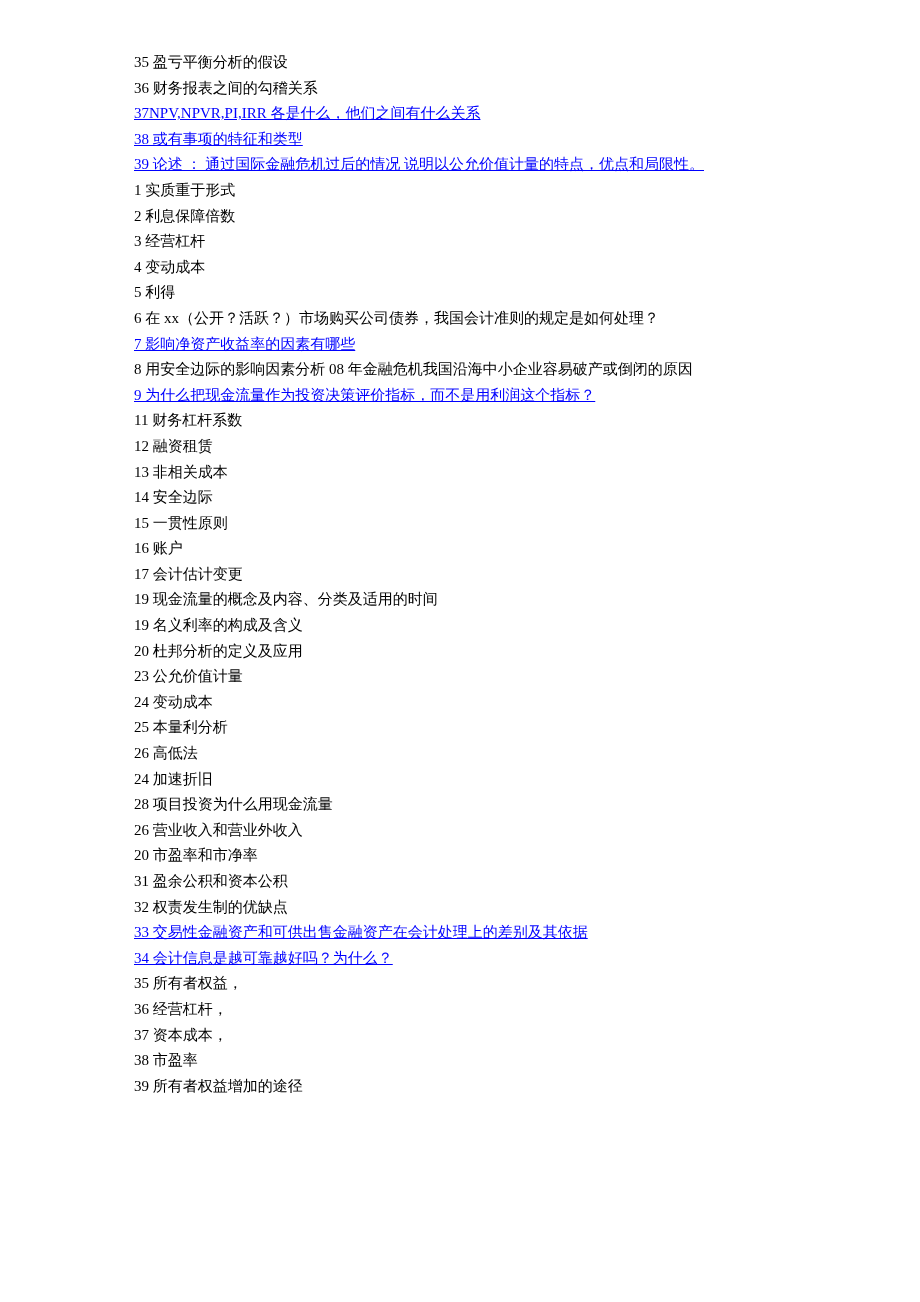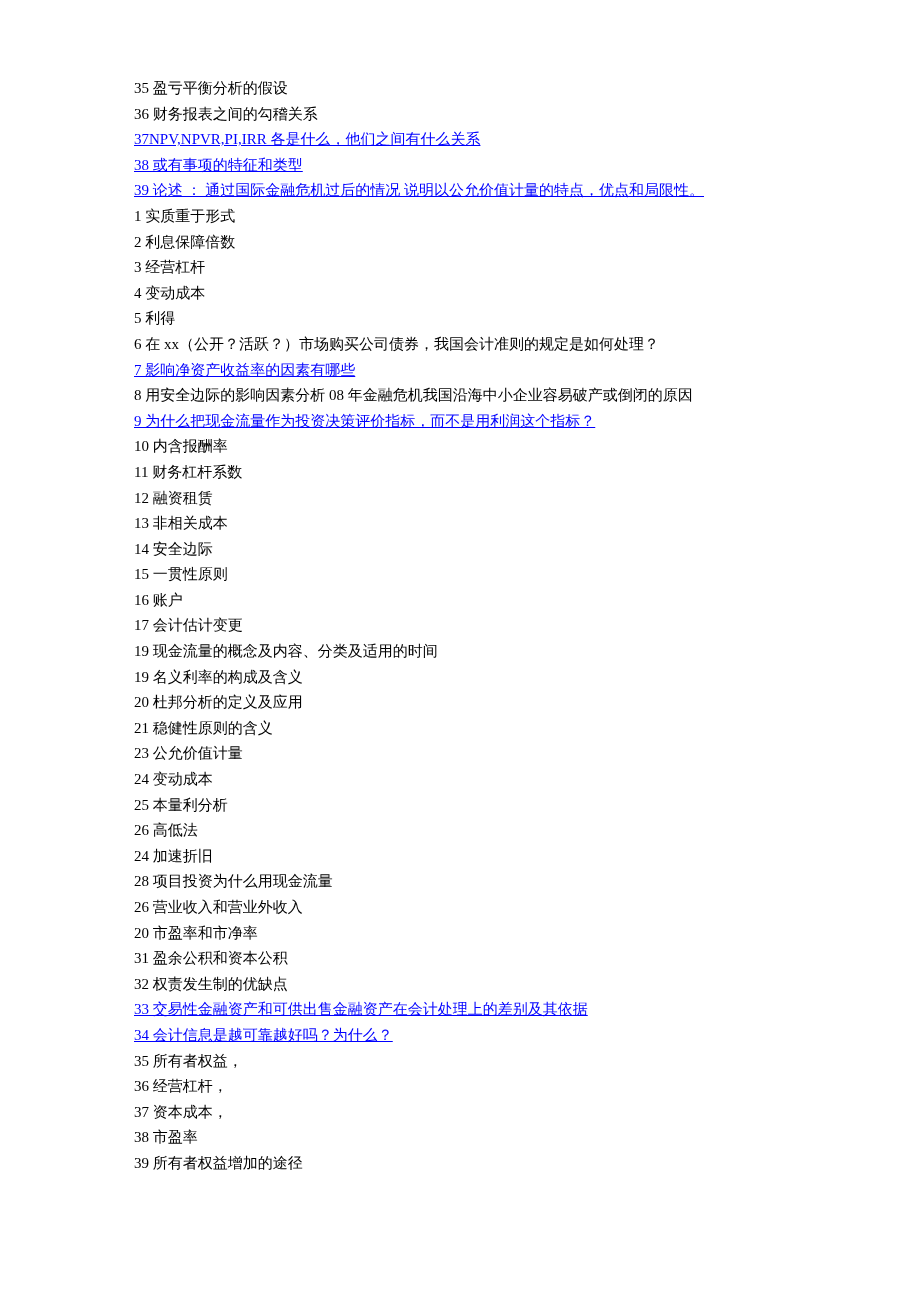--- a/index.html
+++ b/index.html
@@ -7,21 +7,21 @@
     padding: 0;
     background: #ffffff;
     font-family: "SimSun", "宋体", serif;
     font-size: 15px;
     line-height: 25.6px;
     color: #000000;
   }
   .page {
     width: 920px;
     min-height: 1302px;
-    padding: 76px 0 0 134px;
+    padding: 50px 0 0 134px;
     box-sizing: border-box;
   }
   .line {
     white-space: nowrap;
   }
   .link {
     color: #0000ff;
     text-decoration: underline;
     text-align: center;
   }
@@ -37,32 +37,30 @@
     <div class="line"><span class="link">39 论述 ： 通过国际金融危机过后的情况 说明以公允价值计量的特点，优点和局限性。</span></div>
     <div class="line"><span>1 实质重于形式</span></div>
     <div class="line"><span>2 利息保障倍数</span></div>
     <div class="line"><span>3 经营杠杆</span></div>
     <div class="line"><span>4 变动成本</span></div>
     <div class="line"><span>5 利得</span></div>
     <div class="line"><span>6 在 xx（公开？活跃？）市场购买公司债券，我国会计准则的规定是如何处理？</span></div>
     <div class="line"><span class="link">7 影响净资产收益率的因素有哪些</span></div>
     <div class="line"><span>8 用安全边际的影响因素分析 08 年金融危机我国沿海中小企业容易破产或倒闭的原因</span></div>
     <div class="line"><span class="link">9 为什么把现金流量作为投资决策评价指标，而不是用利润这个指标？</span></div>
-    <div class="line"><span>10 内含报酬率</span></div>
     <div class="line"><span>11 财务杠杆系数</span></div>
     <div class="line"><span>12 融资租赁</span></div>
     <div class="line"><span>13 非相关成本</span></div>
     <div class="line"><span>14 安全边际</span></div>
     <div class="line"><span>15 一贯性原则</span></div>
     <div class="line"><span>16 账户</span></div>
     <div class="line"><span>17 会计估计变更</span></div>
     <div class="line"><span>19 现金流量的概念及内容、分类及适用的时间</span></div>
     <div class="line"><span>19 名义利率的构成及含义</span></div>
     <div class="line"><span>20 杜邦分析的定义及应用</span></div>
-    <div class="line"><span>21 稳健性原则的含义</span></div>
     <div class="line"><span>23 公允价值计量</span></div>
     <div class="line"><span>24 变动成本</span></div>
     <div class="line"><span>25 本量利分析</span></div>
     <div class="line"><span>26 高低法</span></div>
     <div class="line"><span>24 加速折旧</span></div>
     <div class="line"><span>28 项目投资为什么用现金流量</span></div>
     <div class="line"><span>26 营业收入和营业外收入</span></div>
     <div class="line"><span>20 市盈率和市净率</span></div>
     <div class="line"><span>31 盈余公积和资本公积</span></div>
     <div class="line"><span>32 权责发生制的优缺点</span></div>

